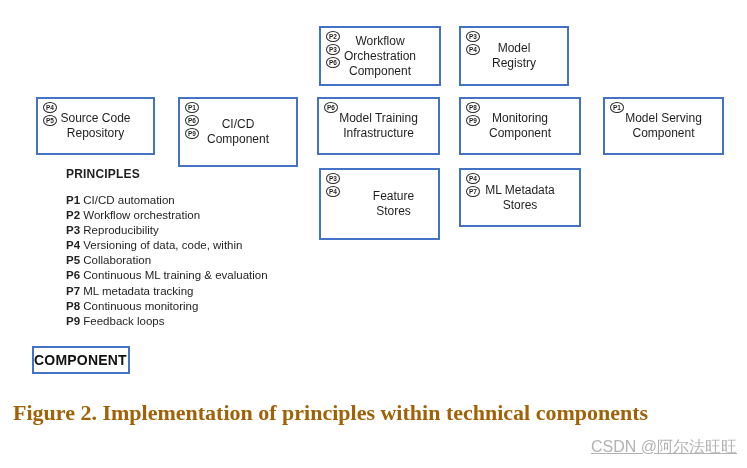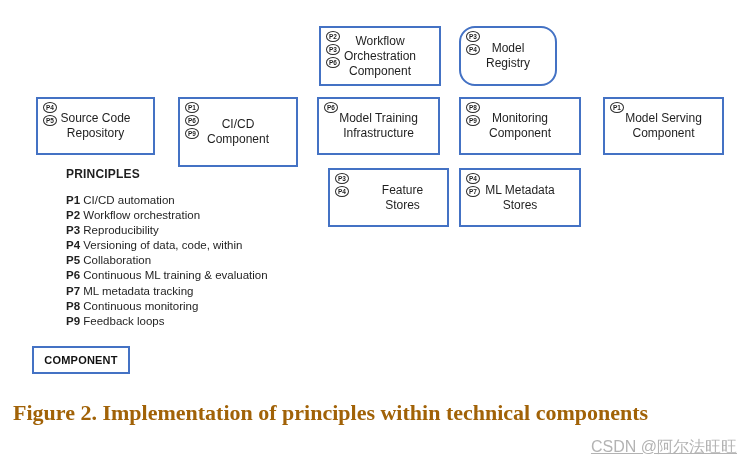--- a/index.html
+++ b/index.html
@@ -50,27 +50,27 @@
     font-size: 6.5px;
     font-weight: 700;
     display: flex;
     align-items: center;
     justify-content: center;
     box-sizing: border-box;
   }
 
   
   .b-workflow   { left: 319px; top: 26px;  width: 122px; height: 60px; }
-  .b-registry   { left: 459px; top: 26px;  width: 98px; height: 60px; border-radius: 16px; }
+  .b-registry   { left: 459px; top: 26px;  width: 110px; height: 60px; }
   .b-source     { left: 36px;  top: 97px;  width: 119px; height: 58px; }
   .b-cicd       { left: 178px; top: 97px;  width: 120px; height: 70px; }
   .b-training   { left: 317px; top: 97px;  width: 123px; height: 58px; }
   .b-monitoring { left: 459px; top: 97px;  width: 122px; height: 58px; }
   .b-serving    { left: 603px; top: 97px;  width: 121px; height: 58px; }
-  .b-feature    { left: 328px; top: 168px; width: 121px; height: 59px; padding-left: 28px; }
+  .b-feature    { left: 319px; top: 168px; width: 121px; height: 72px; padding-left: 28px; }
   .b-metadata   { left: 459px; top: 168px; width: 122px; height: 59px; justify-content: center; }
 
   
   .principles {
     position: absolute;
     left: 35px;
     top: 167px;
     width: 280px;
     color: #1f1f1f;
     margin-left: 31px;
@@ -92,22 +92,22 @@
   .legend-box {
     position: absolute;
     left: 32px;
     top: 346px;
     width: 98px;
     height: 28px;
     border: 2px solid #4472c4;
     box-sizing: border-box;
     display: flex;
     align-items: center;
-    justify-content: center;
-    font-size: 11px;
+    justify-content: flex-start;
+    font-size: 14px;
     font-weight: 700;
     color: #111111;
     letter-spacing: 0.2px;
   }
 
   
   .caption {
     position: absolute;
     left: 13px;
     top: 396px;

